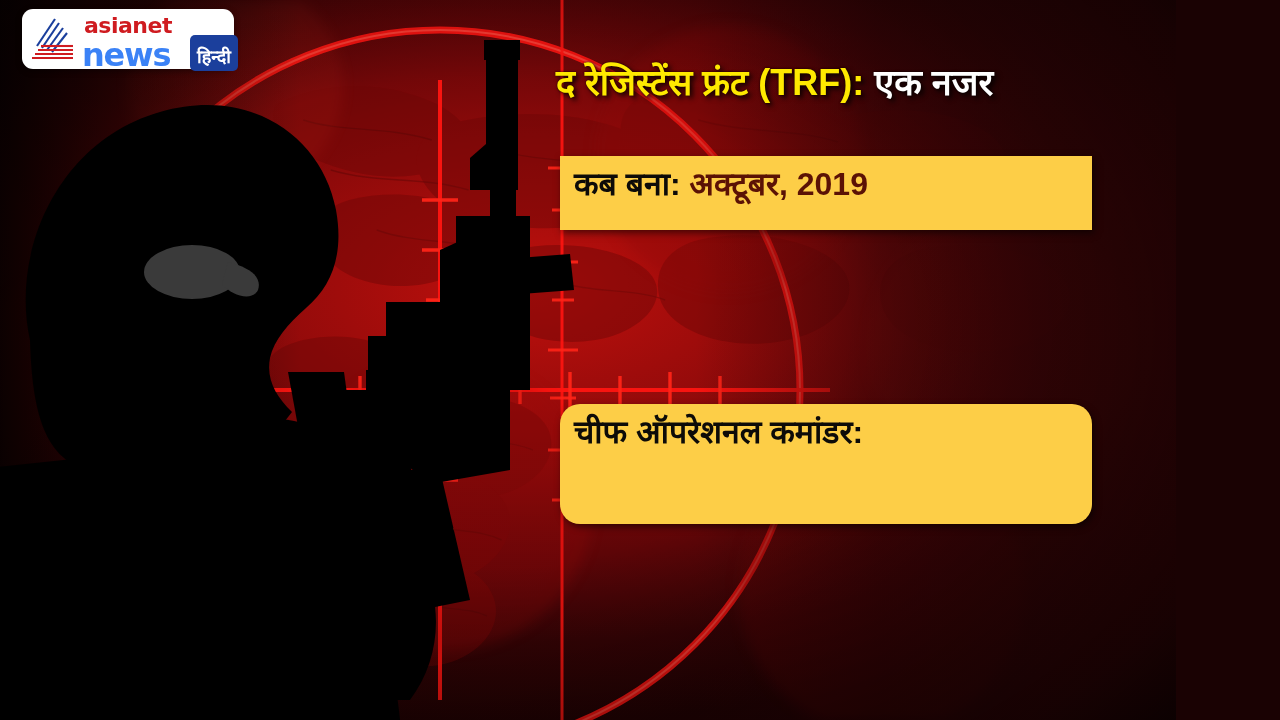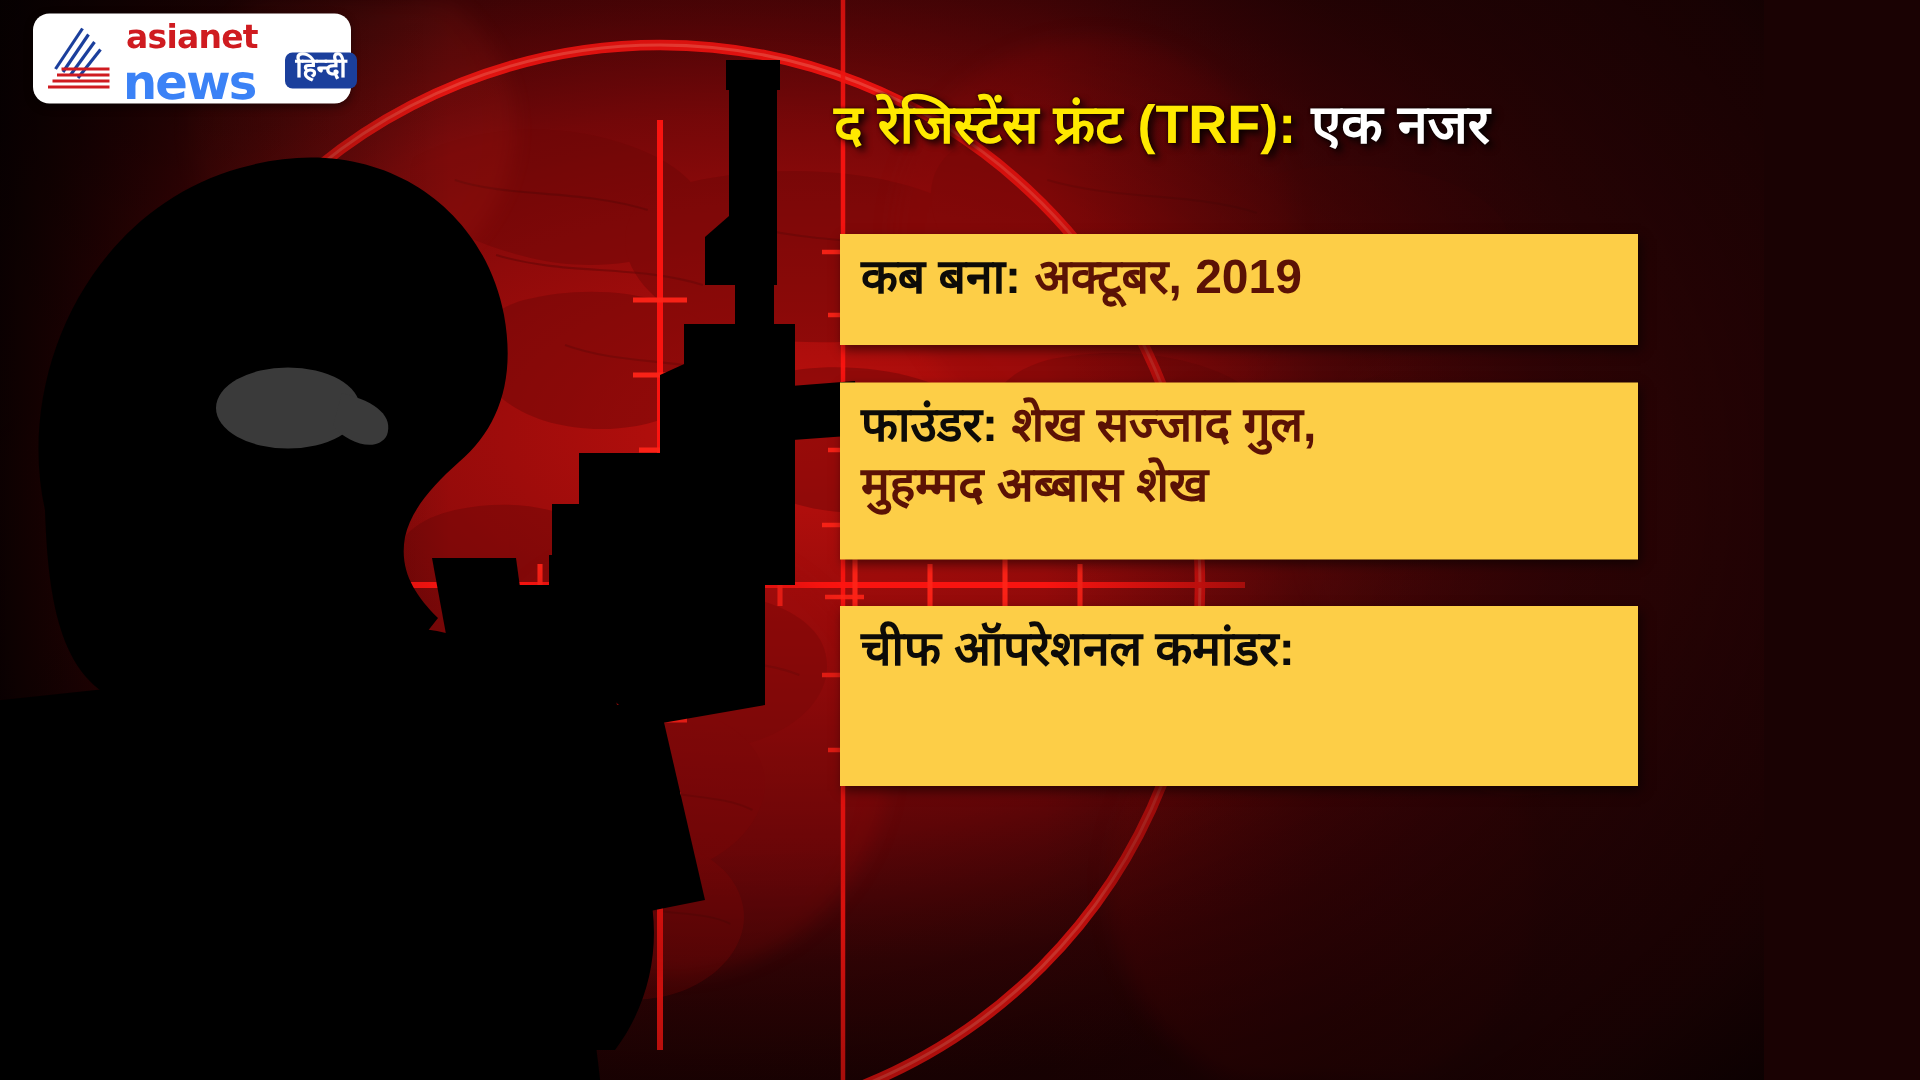--- a/index.html
+++ b/index.html
@@ -71,21 +71,21 @@
     font-family:"DejaVu Sans",sans-serif;line-height:22px;
   }
   .logo-news{
     position:absolute;left:-2px;top:26px;
     font-size:32px;font-weight:bold;color:#3b82f6;letter-spacing:-1.2px;
     font-family:"DejaVu Sans",sans-serif;line-height:28px;
   }
   .logo-hindi{
     position:absolute;right:-4px;top:20px;
     background:#1b3f9c;color:#fff;border-radius:5px;
-    padding:0 7px 3px 7px;font-size:18px;font-weight:bold;
+    padding:12px 7px 3px 7px;font-size:18px;font-weight:bold;
     font-family:"Liberation Sans","DejaVu Sans",sans-serif;line-height:21px;
   }
 
   
   .headline{
     position:absolute;left:556px;top:57px;width:720px;
     font-family:"Liberation Sans","DejaVu Sans",sans-serif;
     font-size:36px;font-weight:bold;line-height:52px;
     white-space:nowrap;
     text-shadow:3px 3px 5px rgba(0,0,0,.85), 0 0 2px rgba(0,0,0,.9);
@@ -104,21 +104,21 @@
   .fact .line{
     font-family:"Liberation Sans","DejaVu Sans",sans-serif;
     font-size:32px;font-weight:bold;line-height:40px;
     white-space:nowrap;
   }
   .fact .lbl{color:#0d0b08;}
   .fact .val{color:#5b1205;}
 
   #fact1{left:560px;top:156px;width:532px;height:74px;}
   #fact2{left:560px;top:255px;width:532px;height:118px;}
-  #fact3{left:560px;top:404px;width:532px;height:120px;}
+  #fact3{left:560px;top:404px;width:532px;height:120px;border-radius:20px;}
   #fact4{left:560px;top:553px;width:622px;height:122px;}
 </style>
 </head>
 <body>
 
 <div id="stage">
 
   <div class="bg-base"></div>
 
   <div class="map">
@@ -274,28 +274,20 @@
   <div class="headline">
     <span class="hl-yellow">द रेजिस्टेंस फ्रंट (TRF):</span><span class="hl-white"> एक नजर</span>
   </div>
 
   <div class="fact" id="fact1">
     <div class="line">
       <span class="lbl">कब बना:</span><span class="val"> अक्टूबर, 2019</span>
     </div>
   </div>
 
-  <div class="fact" id="fact2">
-    <div class="line">
-      <span class="lbl">फाउंडर:</span><span class="val"> शेख सज्जाद गुल,</span>
-    </div>
-    <div class="line">
-      <span class="val">मुहम्मद अब्बास शेख</span>
-    </div>
-  </div>
 
   <div class="fact" id="fact3">
     <div class="line">
       <span class="lbl">चीफ ऑपरेशनल कमांडर:</span>
     </div>
   </div>
 
 
 </div>
 

